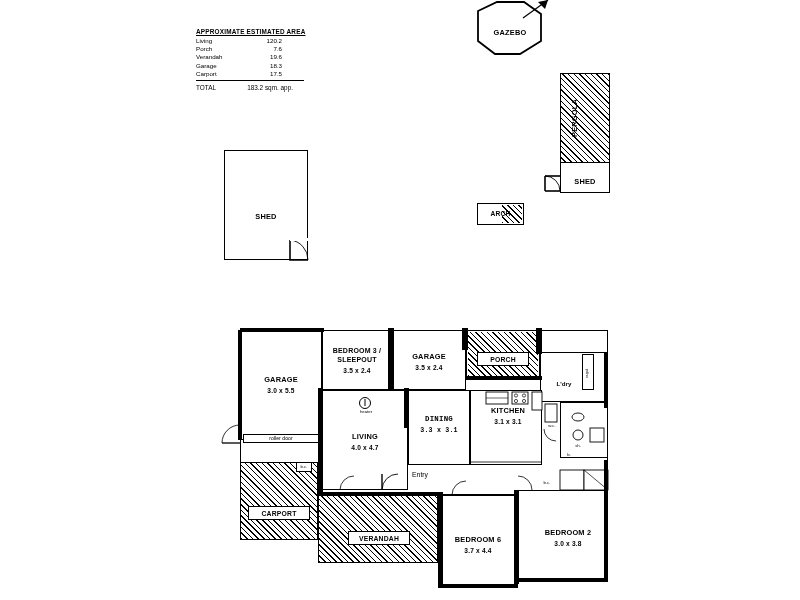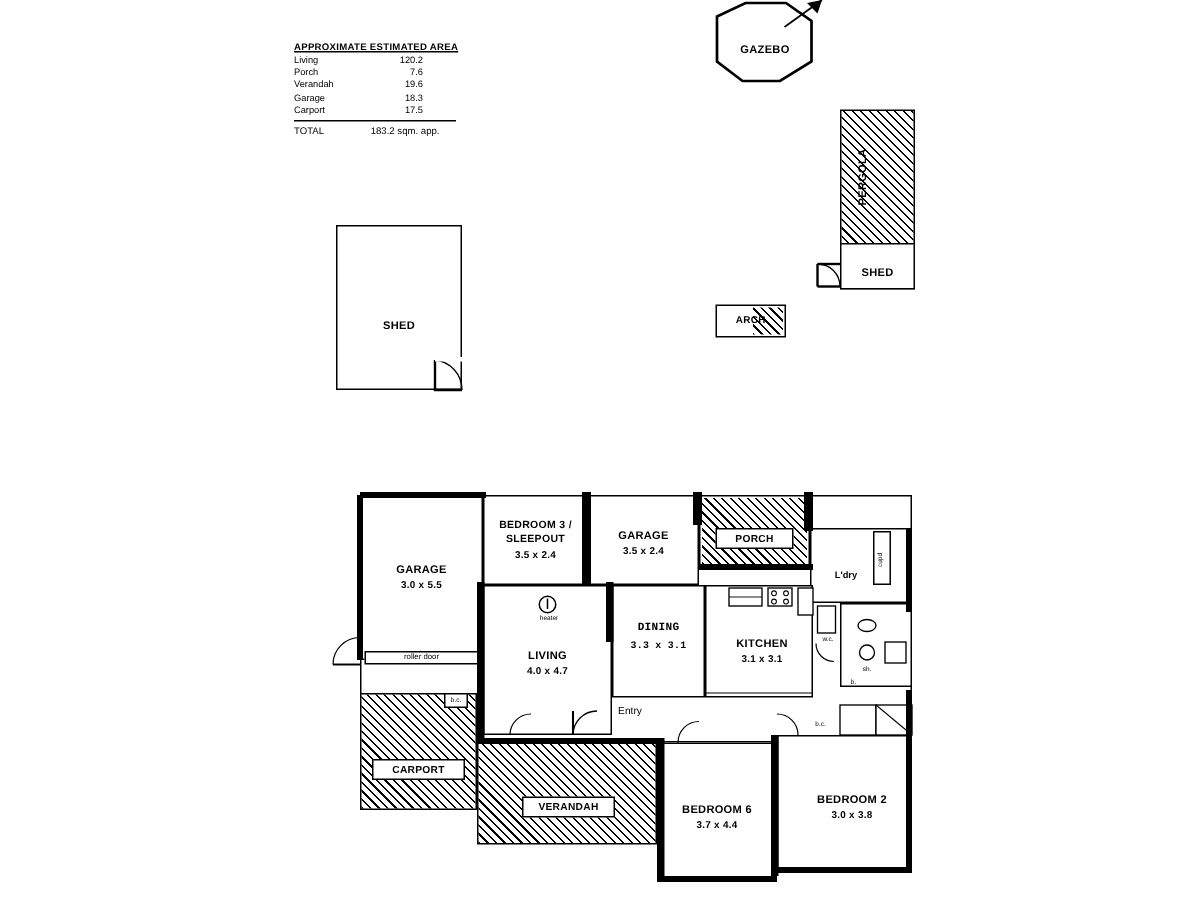--- a/index.html
+++ b/index.html
@@ -158,21 +158,21 @@
   </svg>
   <div class="tiny" style="left:348px;top:409px;width:36px;">heater</div>
 
   <div class="wall" style="left:408px;top:390px;width:62px;height:75px;"></div>
   <div class="label" style="left:408px;top:415px;width:62px;font-family:Liberation Mono, monospace;">
     <span>DINING</span>
     <span class="dim">3.3 x 3.1</span>
   </div>
 
   <div class="wall" style="left:470px;top:390px;width:72px;height:75px;"></div>
-  <div class="label" style="left:470px;top:424px;width:76px;">
+  <div class="label" style="left:470px;top:406px;width:76px;">
     <span>KITCHEN</span>
     <span class="dim">3.1 x 3.1</span>
   </div>
 
   <svg class="ov">
     <rect x="486" y="392" width="22" height="12" fill="#fff" stroke="#000" stroke-width="0.9"></rect>
     <line x1="486" y1="398" x2="508" y2="398" stroke="#000" stroke-width="0.6"></line>
     <rect x="512" y="392" width="16" height="12" fill="#fff" stroke="#000" stroke-width="0.9"></rect>
     <circle cx="516" cy="395.5" r="1.6" fill="none" stroke="#000" stroke-width="0.7"></circle>
     <circle cx="524" cy="395.5" r="1.6" fill="none" stroke="#000" stroke-width="0.7"></circle>

